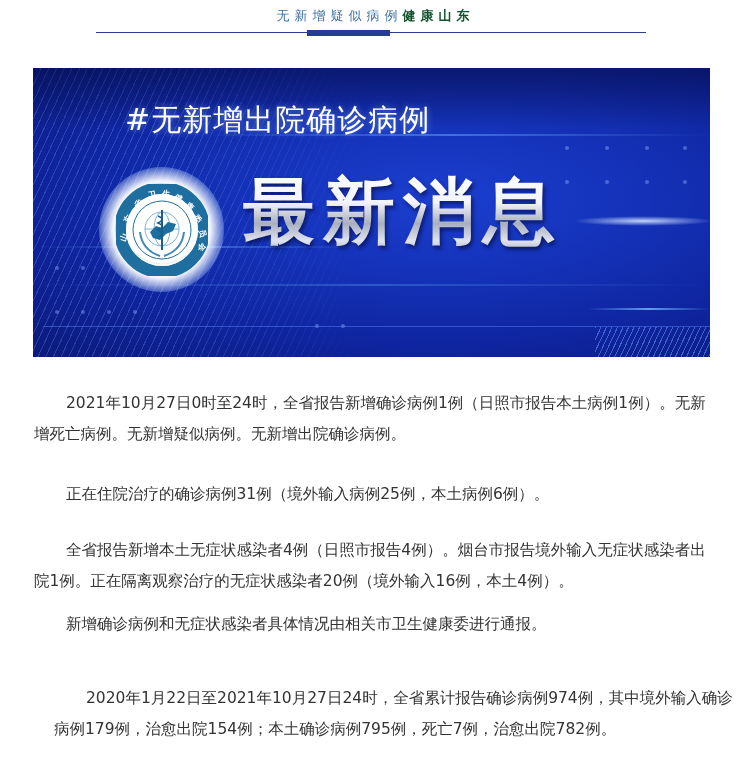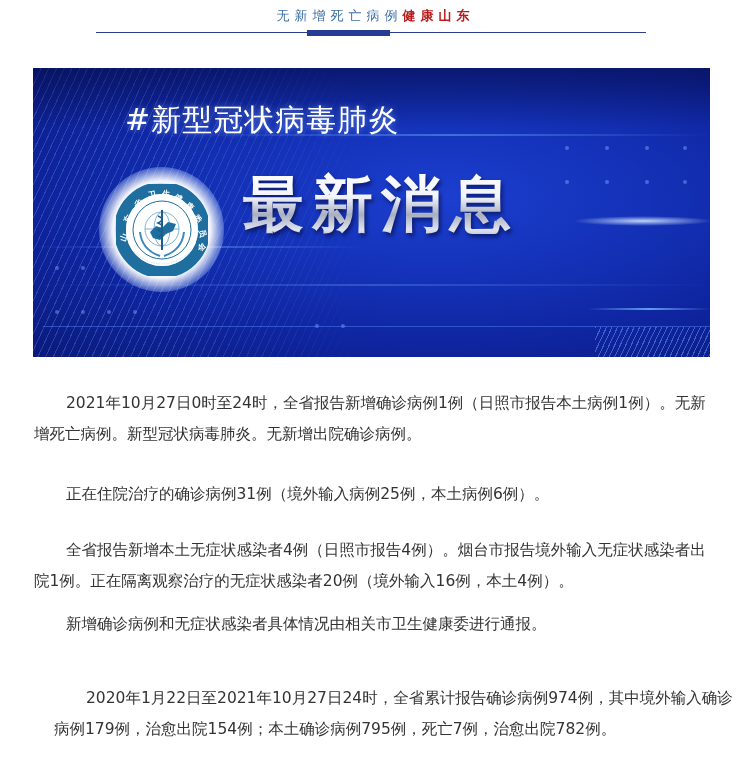--- a/index.html
+++ b/index.html
@@ -5,21 +5,21 @@
     * { margin: 0; padding: 0; box-sizing: border-box; }
     html, body { width: 751px; height: 757px; background: #ffffff; overflow: hidden; }
     body { font-family: "DejaVu Sans", "Liberation Sans", sans-serif; color: #333333; position: relative; }
 
     
     .follow-header { position: absolute; left: 0; top: 0; width: 751px; height: 40px; }
     .follow-text {
       position: absolute; left: 0; width: 751px; top: 7px; text-align: center;
       font-size: 13px; letter-spacing: 5px; color: #3d6fa5; font-weight: normal;
     }
-    .follow-text .strong { font-weight: bold; color: #b91c1c; }
+    .follow-text .strong { font-weight: bold; color: #14532d; }
     .follow-line {
       position: absolute; left: 96px; top: 32px; width: 550px; height: 1px; background: #2b3f8e;
     }
     .follow-bar {
       position: absolute; left: 307px; top: 30px; width: 83px; height: 6px; background: #243c94;
     }
 
     
     .banner {
       position: absolute; left: 33px; top: 68px; width: 677px; height: 289px; overflow: hidden;
@@ -47,21 +47,21 @@
     }
     .banner .frame {
       position: absolute; left: 10px; top: 258px; width: 680px; height: 1px; background: rgba(90,140,255,0.45);
     }
 
     .banner-tag {
       position: absolute; left: 92px; top: 32px; color: #ffffff; font-size: 30px; letter-spacing: 1px;
       text-shadow: 0 0 6px rgba(150,190,255,0.6);
     }
     .banner-title {
-      position: absolute; left: 210px; top: 96px; font-size: 61px; font-weight: bold; letter-spacing: 8px;
+      position: absolute; left: 210px; top: 96px; font-size: 72px; font-weight: bold; letter-spacing: 8px;
       color: #e6e9f2;
       background: linear-gradient(180deg, #ffffff 0%, #f2f4fa 40%, #a9afbf 62%, #dfe3ee 80%, #8d93a4 100%);
       -webkit-background-clip: text; background-clip: text; -webkit-text-fill-color: transparent;
       filter: drop-shadow(2px 3px 2px rgba(0,0,40,0.55));
     }
     .glow {
       position: absolute; left: 540px; top: 148px; width: 140px; height: 10px; border-radius: 50%;
       background: radial-gradient(ellipse, rgba(210,230,255,0.9), rgba(120,170,255,0) 70%);
     }
 
@@ -81,21 +81,21 @@
     .para {
       position: absolute; left: 34px; width: 680px; font-size: 15.5px; line-height: 31px; color: #333333;
       text-indent: 32px;
     }
   </style>
 </head>
 <body>
 
 <div class="follow-header">
   <div class="follow-text">
-    <span>无新增死亡病例</span><span class="strong">健康山东</span>
+    <span>无新增疑似病例</span><span class="strong">健康山东</span>
   </div>
   <div class="follow-line"></div>
   <div class="follow-bar"></div>
 </div>
 
 <div class="banner">
   <div class="stripes-left"></div>
   <div class="topshade"></div>
   <div class="stripes-br"></div>
 
@@ -116,21 +116,21 @@
   <div class="dot" style="left:48px; top:198px;"></div>
   <div class="dot" style="left:22px; top:242px;"></div>
   <div class="dot" style="left:48px; top:242px;"></div>
   <div class="dot" style="left:74px; top:242px;"></div>
   <div class="dot" style="left:100px; top:242px;"></div>
   <div class="dot" style="left:282px; top:256px;"></div>
   <div class="dot" style="left:308px; top:256px;"></div>
 
   <div class="frame"></div>
 
-  <div class="banner-tag">#新型冠状病毒肺炎</div>
+  <div class="banner-tag">#无新增出院确诊病例</div>
 
   <div class="emblem-halo"></div>
   <div class="emblem">
     <svg width="92" height="92" viewBox="0 0 92 92">
       <circle cx="46" cy="46" r="44" fill="#ffffff"></circle>
       <circle cx="46" cy="46" r="42" fill="none" stroke="#1e6fa0" stroke-width="12"></circle>
       <circle cx="46" cy="46" r="35.5" fill="none" stroke="#ffffff" stroke-width="1"></circle>
       <circle cx="46" cy="46" r="29" fill="#ffffff" stroke="#1e6fa0" stroke-width="1"></circle>
 
       <path d="M24 48 Q26 66 44 72" fill="none" stroke="#3f88b8" stroke-width="2"></path>
@@ -159,18 +159,18 @@
       </g>
       <path d="M18 68 Q46 92 74 68" fill="none" stroke="#dce9f3" stroke-width="1.2" stroke-dasharray="1.5 1"></path>
     </svg>
   </div>
 
   <div class="glow"></div>
   <div class="banner-title">最新消息</div>
 </div>
 
 <div class="article">
-  <p class="para" style="top:388px;">2021年10月27日0时至24时，全省报告新增确诊病例1例（日照市报告本土病例1例）。无新增死亡病例。新型冠状病毒肺炎。无新增出院确诊病例。</p>
+  <p class="para" style="top:388px;">2021年10月27日0时至24时，全省报告新增确诊病例1例（日照市报告本土病例1例）。无新增死亡病例。无新增疑似病例。无新增出院确诊病例。</p>
   <p class="para" style="top:479px;">正在住院治疗的确诊病例31例（境外输入病例25例，本土病例6例）。</p>
   <p class="para" style="top:535px;">全省报告新增本土无症状感染者4例（日照市报告4例）。烟台市报告境外输入无症状感染者出院1例。正在隔离观察治疗的无症状感染者20例（境外输入16例，本土4例）。</p>
   <p class="para" style="top:609px;">新增确诊病例和无症状感染者具体情况由相关市卫生健康委进行通报。</p>
   <p class="para" style="top:683px;margin-left:20px;">2020年1月22日至2021年10月27日24时，全省累计报告确诊病例974例，其中境外输入确诊病例179例，治愈出院154例；本土确诊病例795例，死亡7例，治愈出院782例。</p>
 </div>
 
 </body></html>

